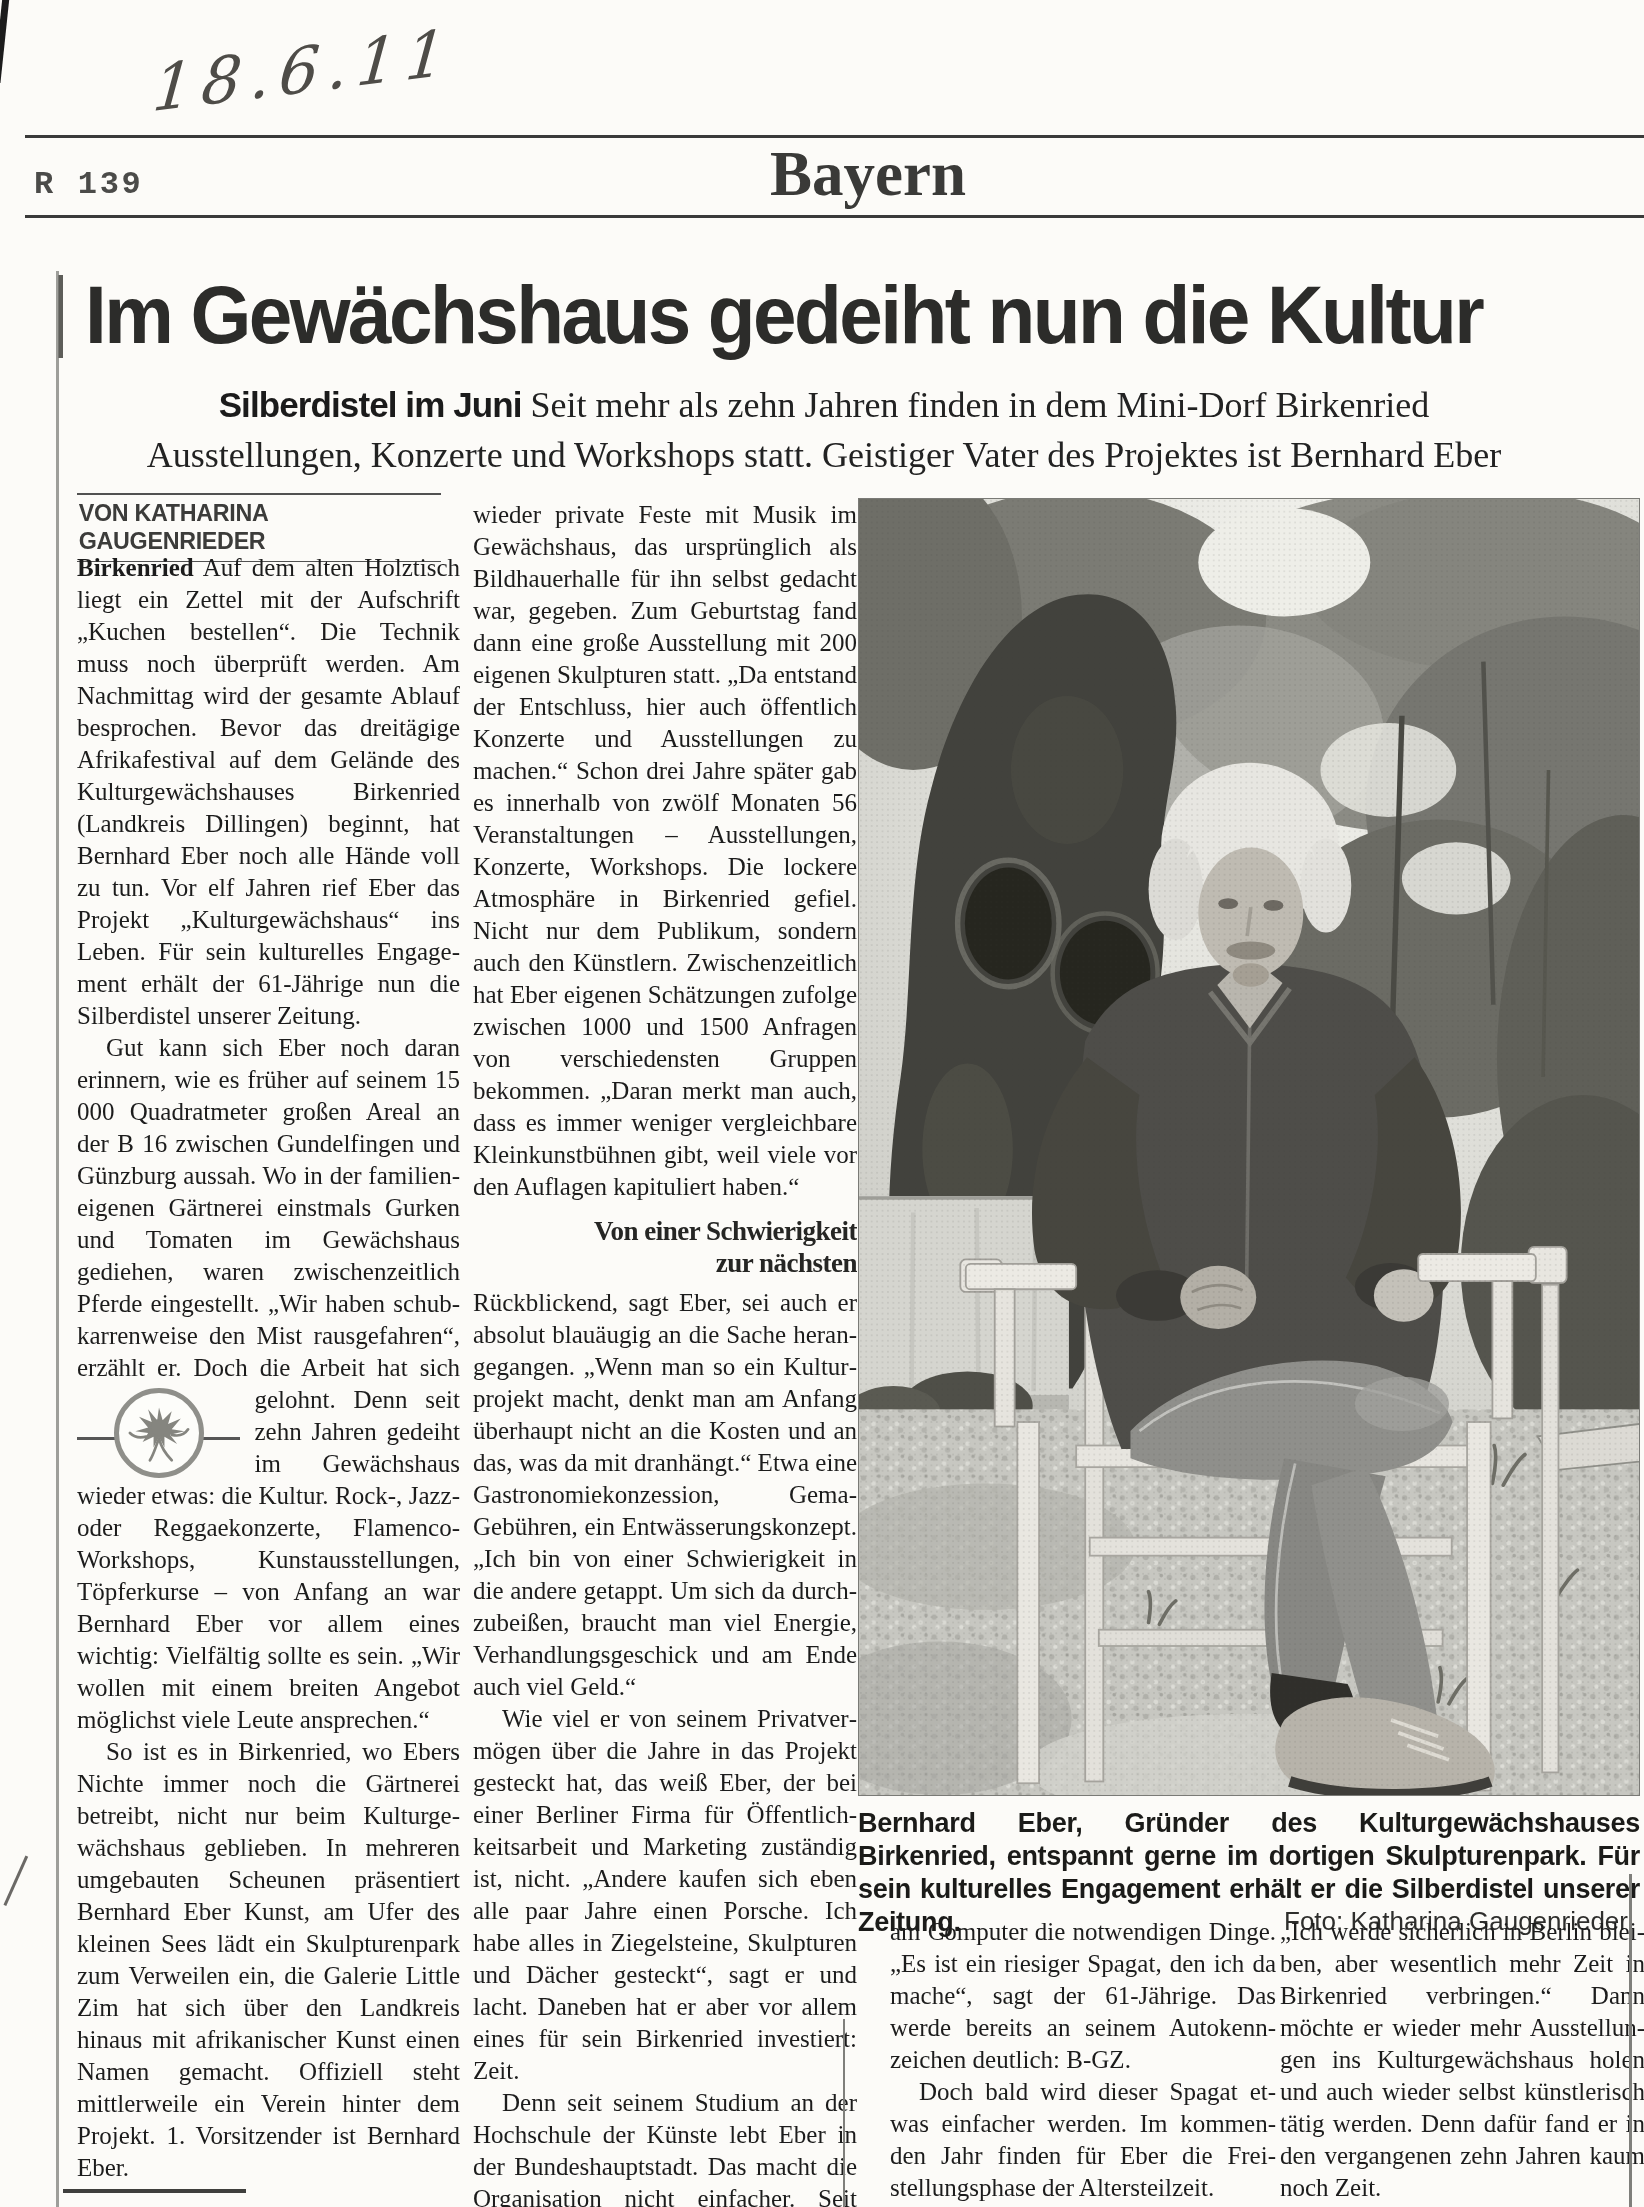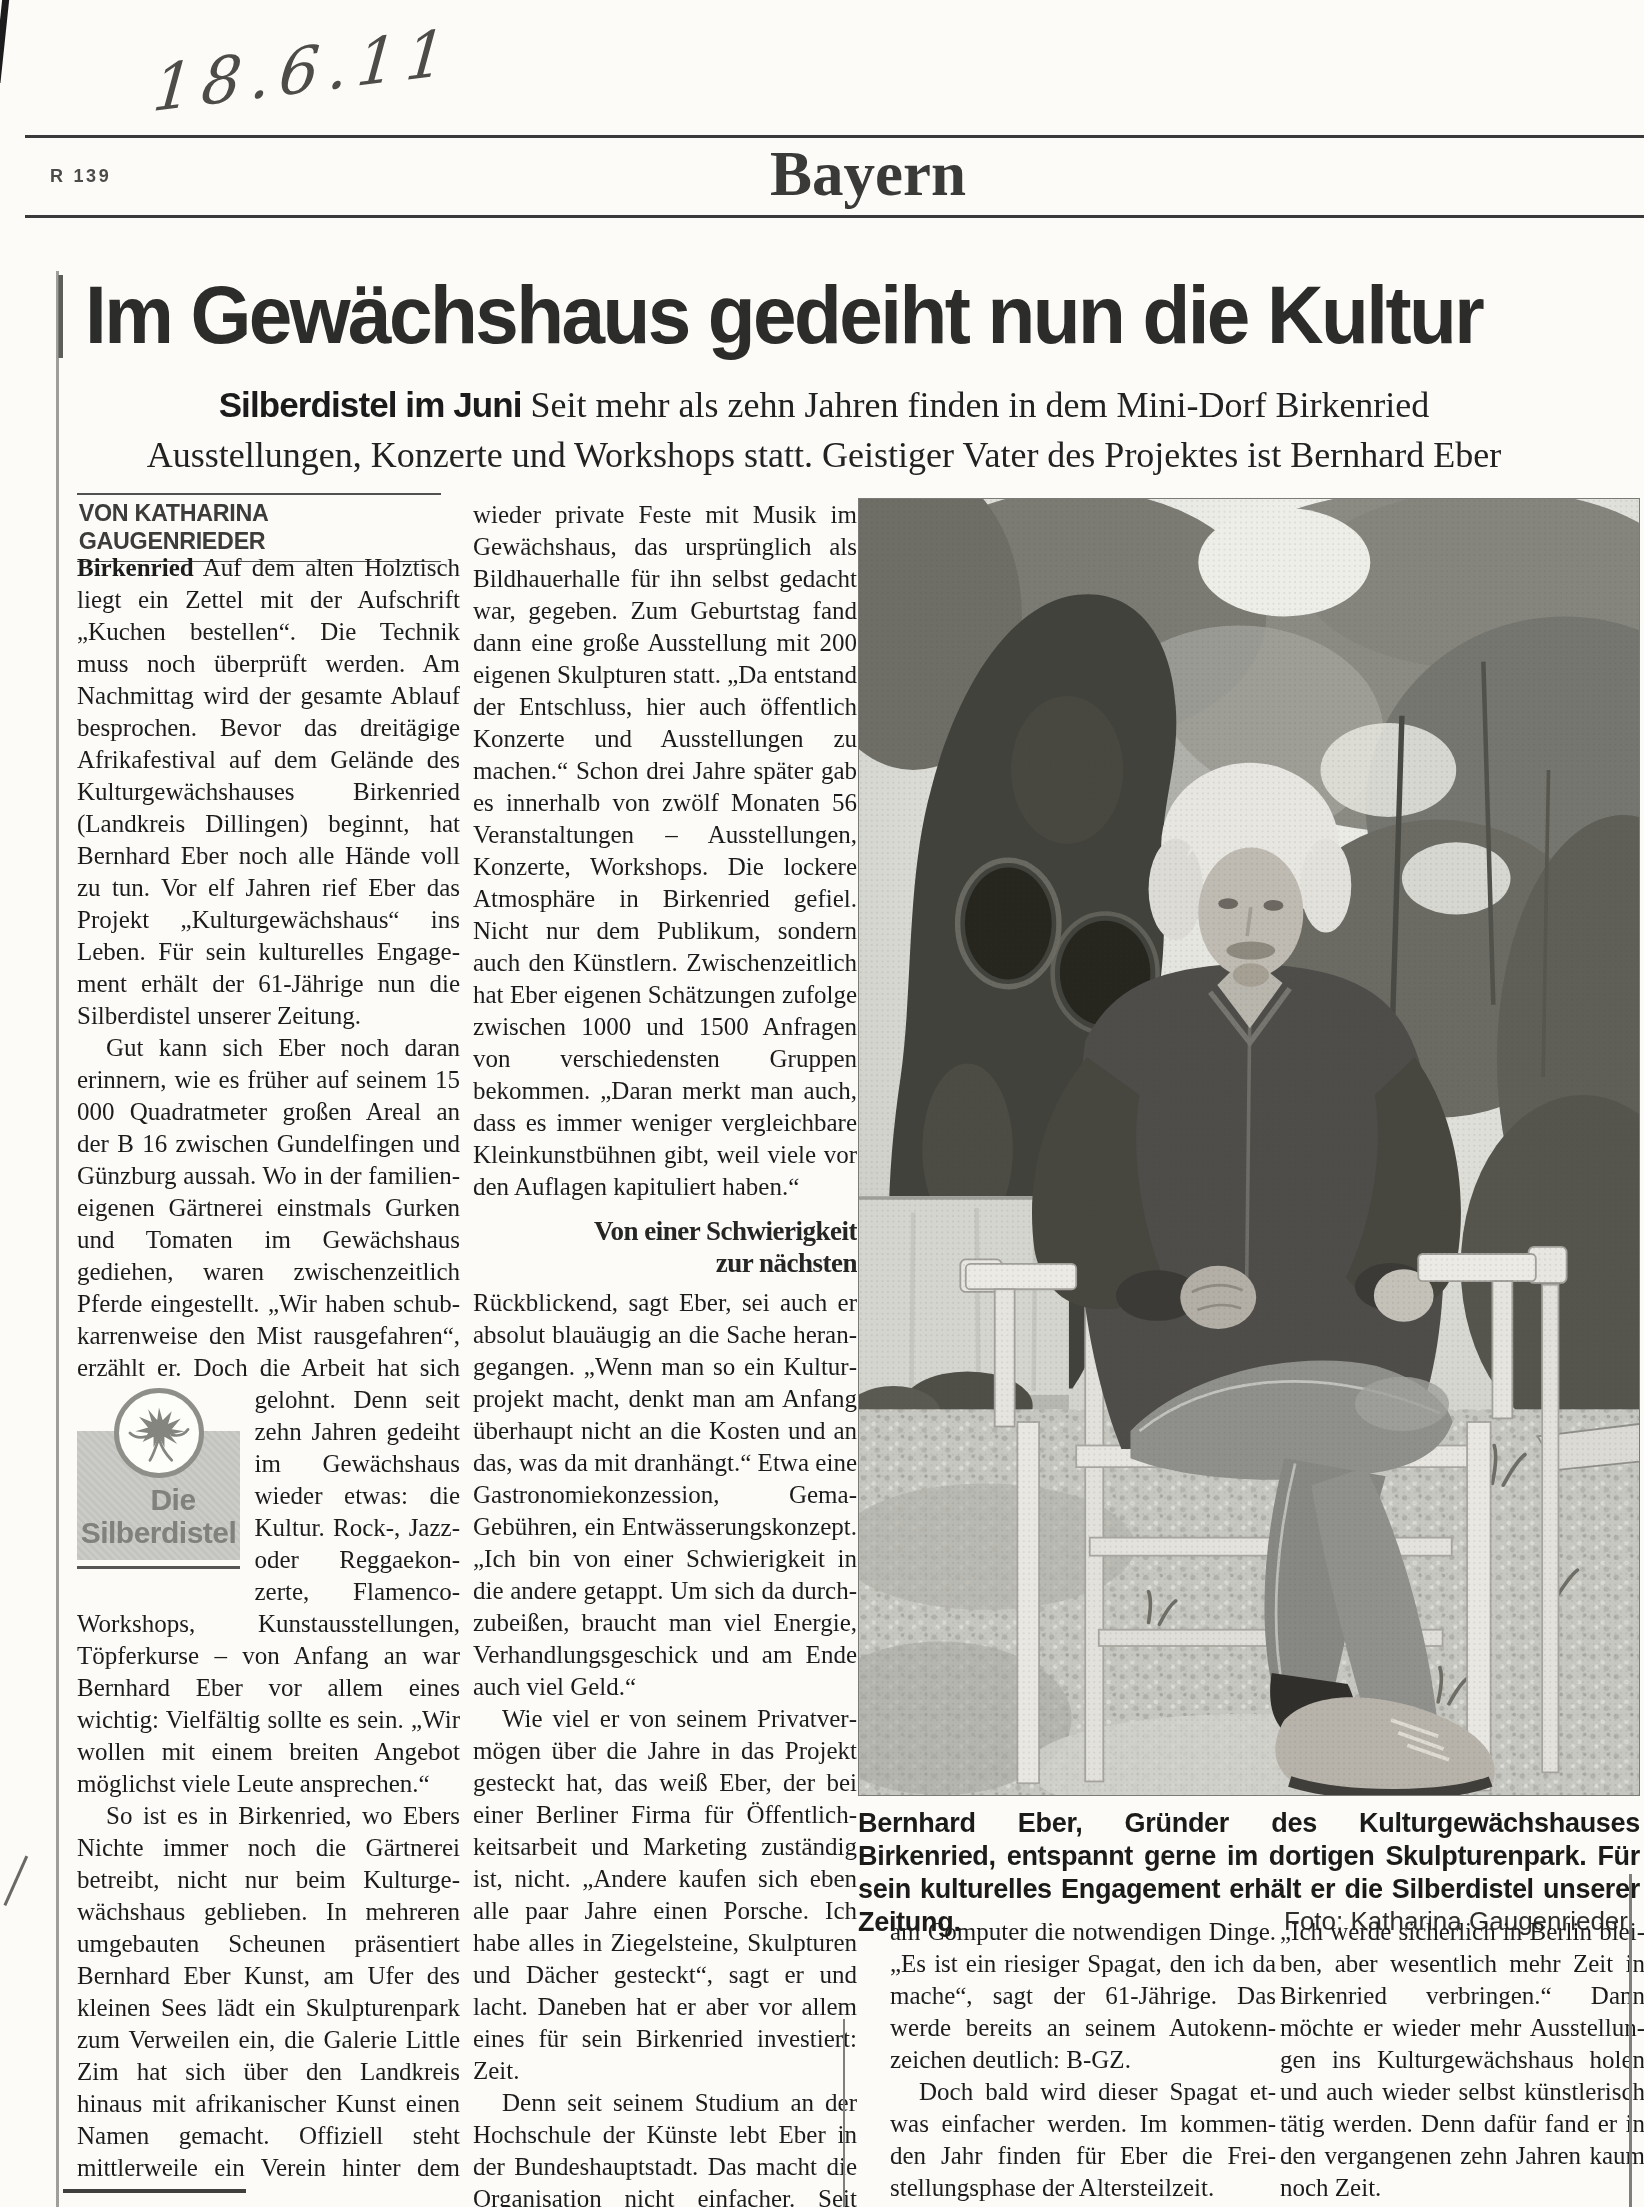--- a/index.html
+++ b/index.html
@@ -3,22 +3,22 @@
 <meta charset="utf-8">
 <style>
   html,body{margin:0;padding:0;background:#888;}
   .page{position:relative;width:1645px;height:2207px;background:#fcfbf8;overflow:hidden;
         font-family:"Liberation Serif",serif;color:#1d1d1d;}
   .hrule{position:absolute;background:#3a3a3a;height:2.7px;}
   .vrule{position:absolute;background:#7f7f7b;width:2.7px;}
   .corner-smudge{position:absolute;left:-1.8px;top:-3.6px;width:7.2px;height:87px;background:#1c1c1c;transform:rotate(6deg);}
   .handwriting{position:absolute;left:152px;top:34px;font-family:"DejaVu Serif",serif;font-style:italic;
         font-size:63px;color:#4e4c48;transform:rotate(-7deg) skewX(-12deg);letter-spacing:9px;}
-  .edition{position:absolute;left:50px;top:166px;font-family:Liberation Sans, sans-serif;
-        font-weight:bold;font-size:18px;letter-spacing:2.7px;color:#4b4b49;}
+  .edition{position:absolute;left:34px;top:166px;font-family:Liberation Mono, monospace;
+        font-weight:bold;font-size:32px;letter-spacing:2.7px;color:#4b4b49;}
   .section-title{position:absolute;left:633px;top:138px;width:470px;text-align:center;
         font-family:"Liberation Serif",serif;font-weight:bold;font-size:63px;color:#3a3a38;}
   .headline{position:absolute;left:85px;top:268px;white-space:nowrap;font-family:"Liberation Sans",sans-serif;
         font-weight:bold;font-size:82px;letter-spacing:-2.7px;color:#2c2c2a;transform:scaleX(.955);transform-origin:left top;}
   .headline-bar{position:absolute;left:58px;top:275px;width:4.5px;height:83px;background:#5d5d59;}
   .subtitle{position:absolute;left:36px;top:380px;width:1576px;text-align:center;color:#222;
         font-size:36px;line-height:50px;}
   .subtitle b{font-family:"Liberation Sans",sans-serif;font-size:35px;letter-spacing:-0.9px;color:#1b1b1b;}
   .byline-box{position:absolute;left:77px;top:493px;width:364px;}
   .byline-box .r{display:block;height:1.8px;background:#515151;}
@@ -90,21 +90,20 @@
                 <path d="M44 50 C40 60 38 68 34 74"></path>
                 <path d="M30 48 C22 50 16 48 12 44"></path>
                 <path d="M58 46 C66 48 72 46 76 40"></path>
               </g>
               <g fill="#85857f">
                 <path d="M44 16 L48 30 L58 20 L54 34 L68 28 L58 40 L72 42 L56 46 L64 56 L50 48 L50 60 L44 48 L38 60 L38 48 L26 54 L32 44 L18 42 L32 38 L22 26 L36 32 L32 18 L42 30 Z"></path>
                 <circle cx="44" cy="38" r="9"></circle>
               </g>
             </svg>
           </span>
-          <span class="badge-box"><span>Die</span><br><span>Silberdistel</span></span>
           <span class="badge-rule"></span>
         </span><span>hat sich gelohnt. Denn seit zehn Jahren gedeiht im Gewächs­haus wie­der etwas: die Kul­tur. Rock-, Jazz- oder Reggae­kon­zerte, Flamenco-Work­shops, Kunst­aus­stellungen, Töpfer­kurse – von Anfang an war Bernhard Eber vor allem eines wichtig: Viel­fältig sollte es sein. „Wir wollen mit einem breiten An­gebot möglichst viele Leute an­spre­chen.“</span></p>
     <p class="ind">So ist es in Birkenried, wo Ebers Nichte immer noch die Gärtnerei betreibt, nicht nur beim Kultur­ge­wächs­haus geblieben. In mehreren um­gebauten Scheunen präsentiert Bernhard Eber Kunst, am Ufer des kleinen Sees lädt ein Skulpturen­park zum Verweilen ein, die Galerie Litt­le Zim hat sich über den Landkreis hinaus mit afrikanischer Kunst ei­nen Namen gemacht. Offiziell steht mittler­weile ein Verein hinter dem Projekt. 1. Vorsitzender ist Bern­hard Eber.</p>
 
   </div>
 
   <div class="col" style="left:473px;top:499px;width:384px;height:1710px;">
     <p>wieder private Feste mit Musik im Gewächs­haus, das ursprünglich als Bild­hauer­halle für ihn selbst gedacht war, gegeben. Zum Geburtstag fand dann eine große Ausstellung mit 200 eigenen Skulpturen statt. „Da ent­stand der Ent­schluss, hier auch öf­fent­lich Konzerte und Aus­stellun­gen zu machen.“ Schon drei Jahre später gab es inner­halb von zwölf Monaten 56 Ver­anstaltungen – Aus­stellungen, Konzerte, Work­shops. Die lockere Atmo­sphäre in Birken­ried gefiel. Nicht nur dem Publi­kum, sondern auch den Künstlern. Zwischen­zeit­lich hat Eber eigenen Schätzungen zufolge zwischen 1000 und 1500 An­fragen von ver­schie­densten Gruppen bekommen. „Da­ran merkt man auch, dass es immer weniger ver­gleich­bare Klein­kunst­bühnen gibt, weil viele vor den Auf­lagen kapituliert haben.“</p>
     <h2 class="subhead"><span>Von einer Schwierigkeit</span><br><span>zur nächsten</span></h2>
     <p>Rückblickend, sagt Eber, sei auch er absolut blau­äugig an die Sache he­ran­gegangen. „Wenn man so ein Kultur­projekt macht, denkt man am Anfang überhaupt nicht an die Kos­ten und an das, was da mit dran­hängt.“ Etwa eine Gastronomie­kon­zession, Gema-Gebühren, ein Ent­wässerungs­konzept. „Ich bin von einer Schwierig­keit in die andere ge­tappt. Um sich da durch­zubeißen, braucht man viel Energie, Verhand­lungs­geschick und am Ende auch viel Geld.“</p>

